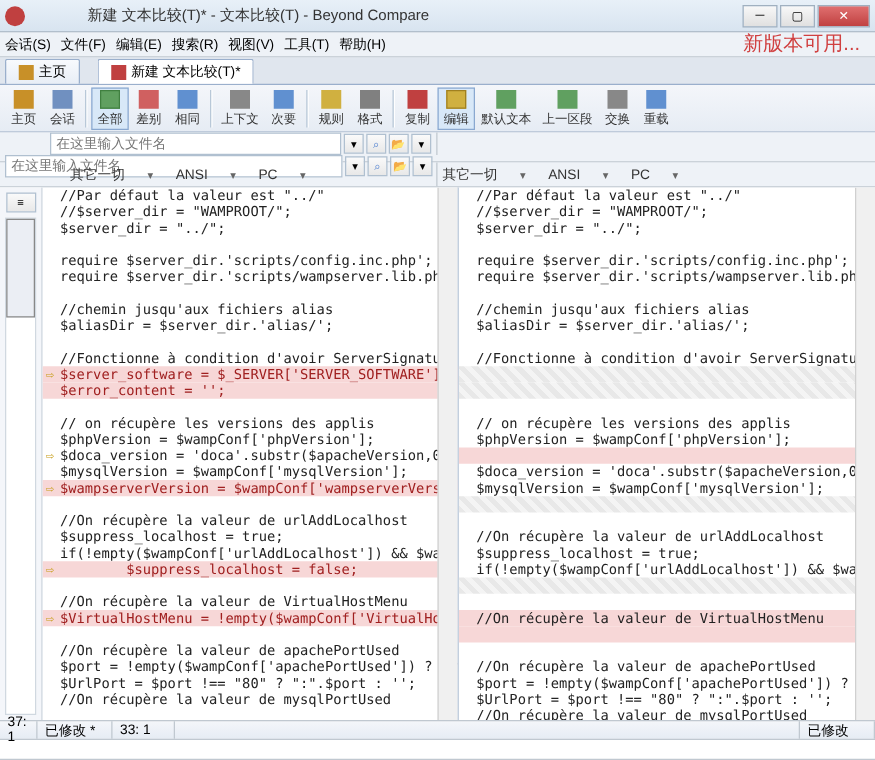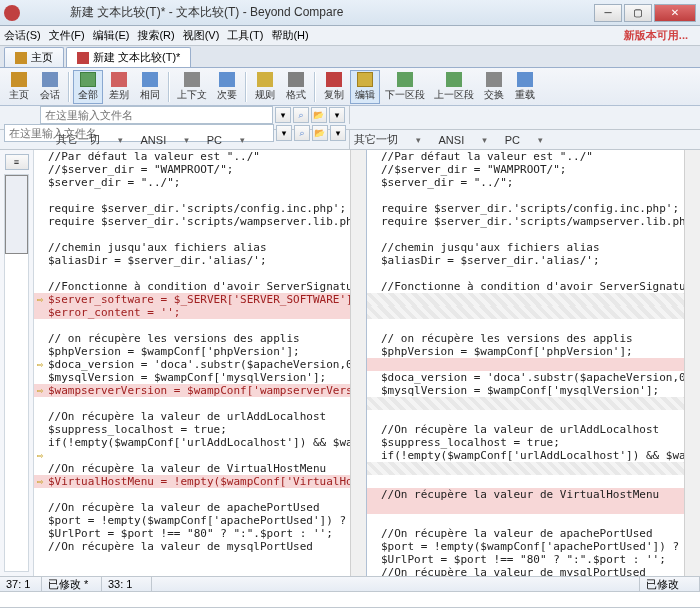--- a/index.html
+++ b/index.html
@@ -5,26 +5,26 @@
 * { margin: 0; padding: 0; box-sizing: border-box; }
 body { font-family: "Microsoft YaHei", Tahoma, sans-serif; font-size: 11px; background: #f0f0f0; width: 700px; height: 608px; overflow: hidden; }
 .titlebar { background: linear-gradient(#e8f0f8,#d8e4f0); height: 26px; display: flex; align-items: center; padding: 0 4px; border-bottom: 1px solid #a0b0c0; }
 .titlebar .icon { width: 16px; height: 16px; background: #c04040; border-radius: 50%; margin-right: 6px; position: relative; }
 .titlebar .title { flex: 1; color: #333; font-size: 12px; margin-left: 44px; }
 .winbtns { display: flex; gap: 2px; }
 .winbtn { width: 28px; height: 18px; display: flex; align-items: center; justify-content: center; font-size: 10px; border: 1px solid #a0b0c0; background: linear-gradient(#f8f8f8,#e0e0e0); cursor: pointer; }
 .winbtn.close { background: linear-gradient(#e07070,#c04040); color: white; width: 42px; }
 .menubar { background: #eef2f7; height: 20px; display: flex; align-items: center; padding: 0 4px; border-bottom: 1px solid #c0c8d0; font-size: 11px; }
 .menubar span { margin-right: 8px; cursor: pointer; }
-.menubar .right { margin-left: auto; color: #d04040; font-size: 11px; font-weight: bold; }
+.menubar .right { margin-left: auto; color: #d04040; font-size: 16px; }
 .tabbar { background: #e0e6ee; height: 22px; display: flex; align-items: flex-end; padding: 0 4px; border-bottom: 1px solid #9aafcc; }
 .tab { background: linear-gradient(#f8fafd,#e8eef6); border: 1px solid #9aafcc; border-bottom: none; padding: 2px 10px; margin-right: 2px; font-size: 11px; display: flex; align-items: center; gap: 4px; cursor: pointer; border-radius: 2px 2px 0 0; }
 .tab .tico { width: 12px; height: 12px; display: inline-block; }
 .tab.home .tico { background: #c89028; }
-.tab.active { background: #fff; }
+.tab.active { background: #fff; margin-left: 12px; }
 .toolbar { background: linear-gradient(#f4f6fa,#e6ecf4); height: 38px; display: flex; align-items: center; padding: 2px 4px; border-bottom: 1px solid #b0c0d4; gap: 1px; }
 .tbtn { display: flex; flex-direction: column; align-items: center; justify-content: center; min-width: 30px; height: 34px; padding: 1px 3px; cursor: pointer; border: 1px solid transparent; font-size: 10px; color: #333; }
 .tbtn.active { border: 1px solid #8aa8d0; background: #d8e8f8; }
 .tbtn .ti { width: 16px; height: 16px; margin-bottom: 1px; }
 .tsep { width: 2px; height: 30px; border-left: 1px solid #b8c8d8; border-right: 1px solid #fff; margin: 0 2px; }
 .i-home{background:#c89028;} .i-session{background:#7090c0;} .i-all{background:#60a060;border:1px solid #408040;} .i-diff{background:#d06060;} .i-same{background:#6090d0;} .i-ctx{background:#888;} .i-next{background:#6090d0;} .i-rules{background:#d0b040;} .i-fmt{background:#808080;} .i-copy{background:#c04040;} .i-edit{background:#d0b040;border:1px solid #a08020;} .i-nextd{background:#60a060;} .i-prevd{background:#60a060;} .i-swap{background:#888;} .i-reload{background:#6090d0;}
 .pathbar { background: #eef2f7; height: 24px; display: flex; border-bottom: 1px solid #c0c8d0; flex-direction: column; }
 .pathhalf { width: 50%; display: flex; align-items: center; padding: 0 4px; gap: 2px; }
 .pathhalf:first-child { border-right: 1px solid #c0c8d0; }
 .gutter { width: 34px; height: 100%; }
@@ -133,21 +133,21 @@
   <div class="tbtn">
       <span class="ti i-copy"></span>
       <span>复制</span>
     </div>
   <div class="tbtn active">
       <span class="ti i-edit"></span>
       <span>编辑</span>
     </div>
   <div class="tbtn">
       <span class="ti i-nextd"></span>
-      <span>下一区段</span>
+      <span>默认文本</span>
     </div>
   <div class="tbtn">
       <span class="ti i-prevd"></span>
       <span>上一区段</span>
     </div>
   <div class="tbtn">
       <span class="ti i-swap"></span>
       <span>交换</span>
     </div>
   <div class="tbtn">
@@ -221,21 +221,21 @@
           <div class="line"><span>// on récupère les versions des applis</span></div>
           <div class="line"><span>$phpVersion = $wampConf['phpVersion'];</span></div>
           <div class="line diff"><span class="arr">⇨</span></div>
           <div class="line"><span>$doca_version = 'doca'.substr($apacheVersion,0,3);</span></div>
           <div class="line"><span>$mysqlVersion = $wampConf['mysqlVersion'];</span></div>
           <div class="line diff"><span class="arr">⇨</span><span>$wampserverVersion = $wampConf['wampserverVersion'];</span></div>
           <div class="line"><span> </span></div>
           <div class="line"><span>//On récupère la valeur de urlAddLocalhost</span></div>
           <div class="line"><span>$suppress_localhost = true;</span></div>
           <div class="line"><span>if(!empty($wampConf['urlAddLocalhost']) &amp;&amp; $wampCon</span></div>
-          <div class="line diff"><span class="arr">⇨</span></div>
+          <div class="line diff"><span class="arr">⇨</span><span>        $suppress_localhost = false;</span></div>
           <div class="line"><span> </span></div>
           <div class="line"><span>//On récupère la valeur de VirtualHostMenu</span></div>
           <div class="line diff"><span class="arr">⇨</span><span>$VirtualHostMenu = !empty($wampConf['VirtualHostSubMe</span></div>
           <div class="line"><span> </span></div>
           <div class="line"><span>//On récupère la valeur de apachePortUsed</span></div>
           <div class="line"><span>$port = !empty($wampConf['apachePortUsed']) ? $wampCo</span></div>
           <div class="line"><span>$UrlPort = $port !== "80" ? ":".$port : '';</span></div>
           <div class="line"><span>//On récupère la valeur de mysqlPortUsed</span></div>
         </div>
       <div class="scroll"></div>
@@ -275,21 +275,21 @@
           <div class="line"><span>$port = !empty($wampConf['apachePortUsed']) ? $wampConf['apachePo</span></div>
           <div class="line"><span>$UrlPort = $port !== "80" ? ":".$port : '';</span></div>
           <div class="line"><span>//On récupère la valeur de mysqlPortUsed</span></div>
         </div>
       <div class="scroll"></div>
     </div>
   </div>
 </div>
 
 <div class="colhead">
-  <div class="cell" style="width:42px">37: 1</div>
+  <div class="cell" style="width:30px">37: 1</div>
   <div class="cell" style="width:60px">已修改 *</div>
   <div class="cell" style="width:50px">33: 1</div>
   <div class="cell" style="flex:1"></div>
   <div class="cell" style="width:60px">已修改</div>
 </div>
 
 <div class="detail">
   <span style="color:#c8a020">⇨</span> <span class="d-red">$VirtualHostMenu·=·!empty($wampConf['VirtualHostSubMenu'])·?·$wampConf['VirtualHostSubMenu']·:·"off";¶</span>
 </div>
 

